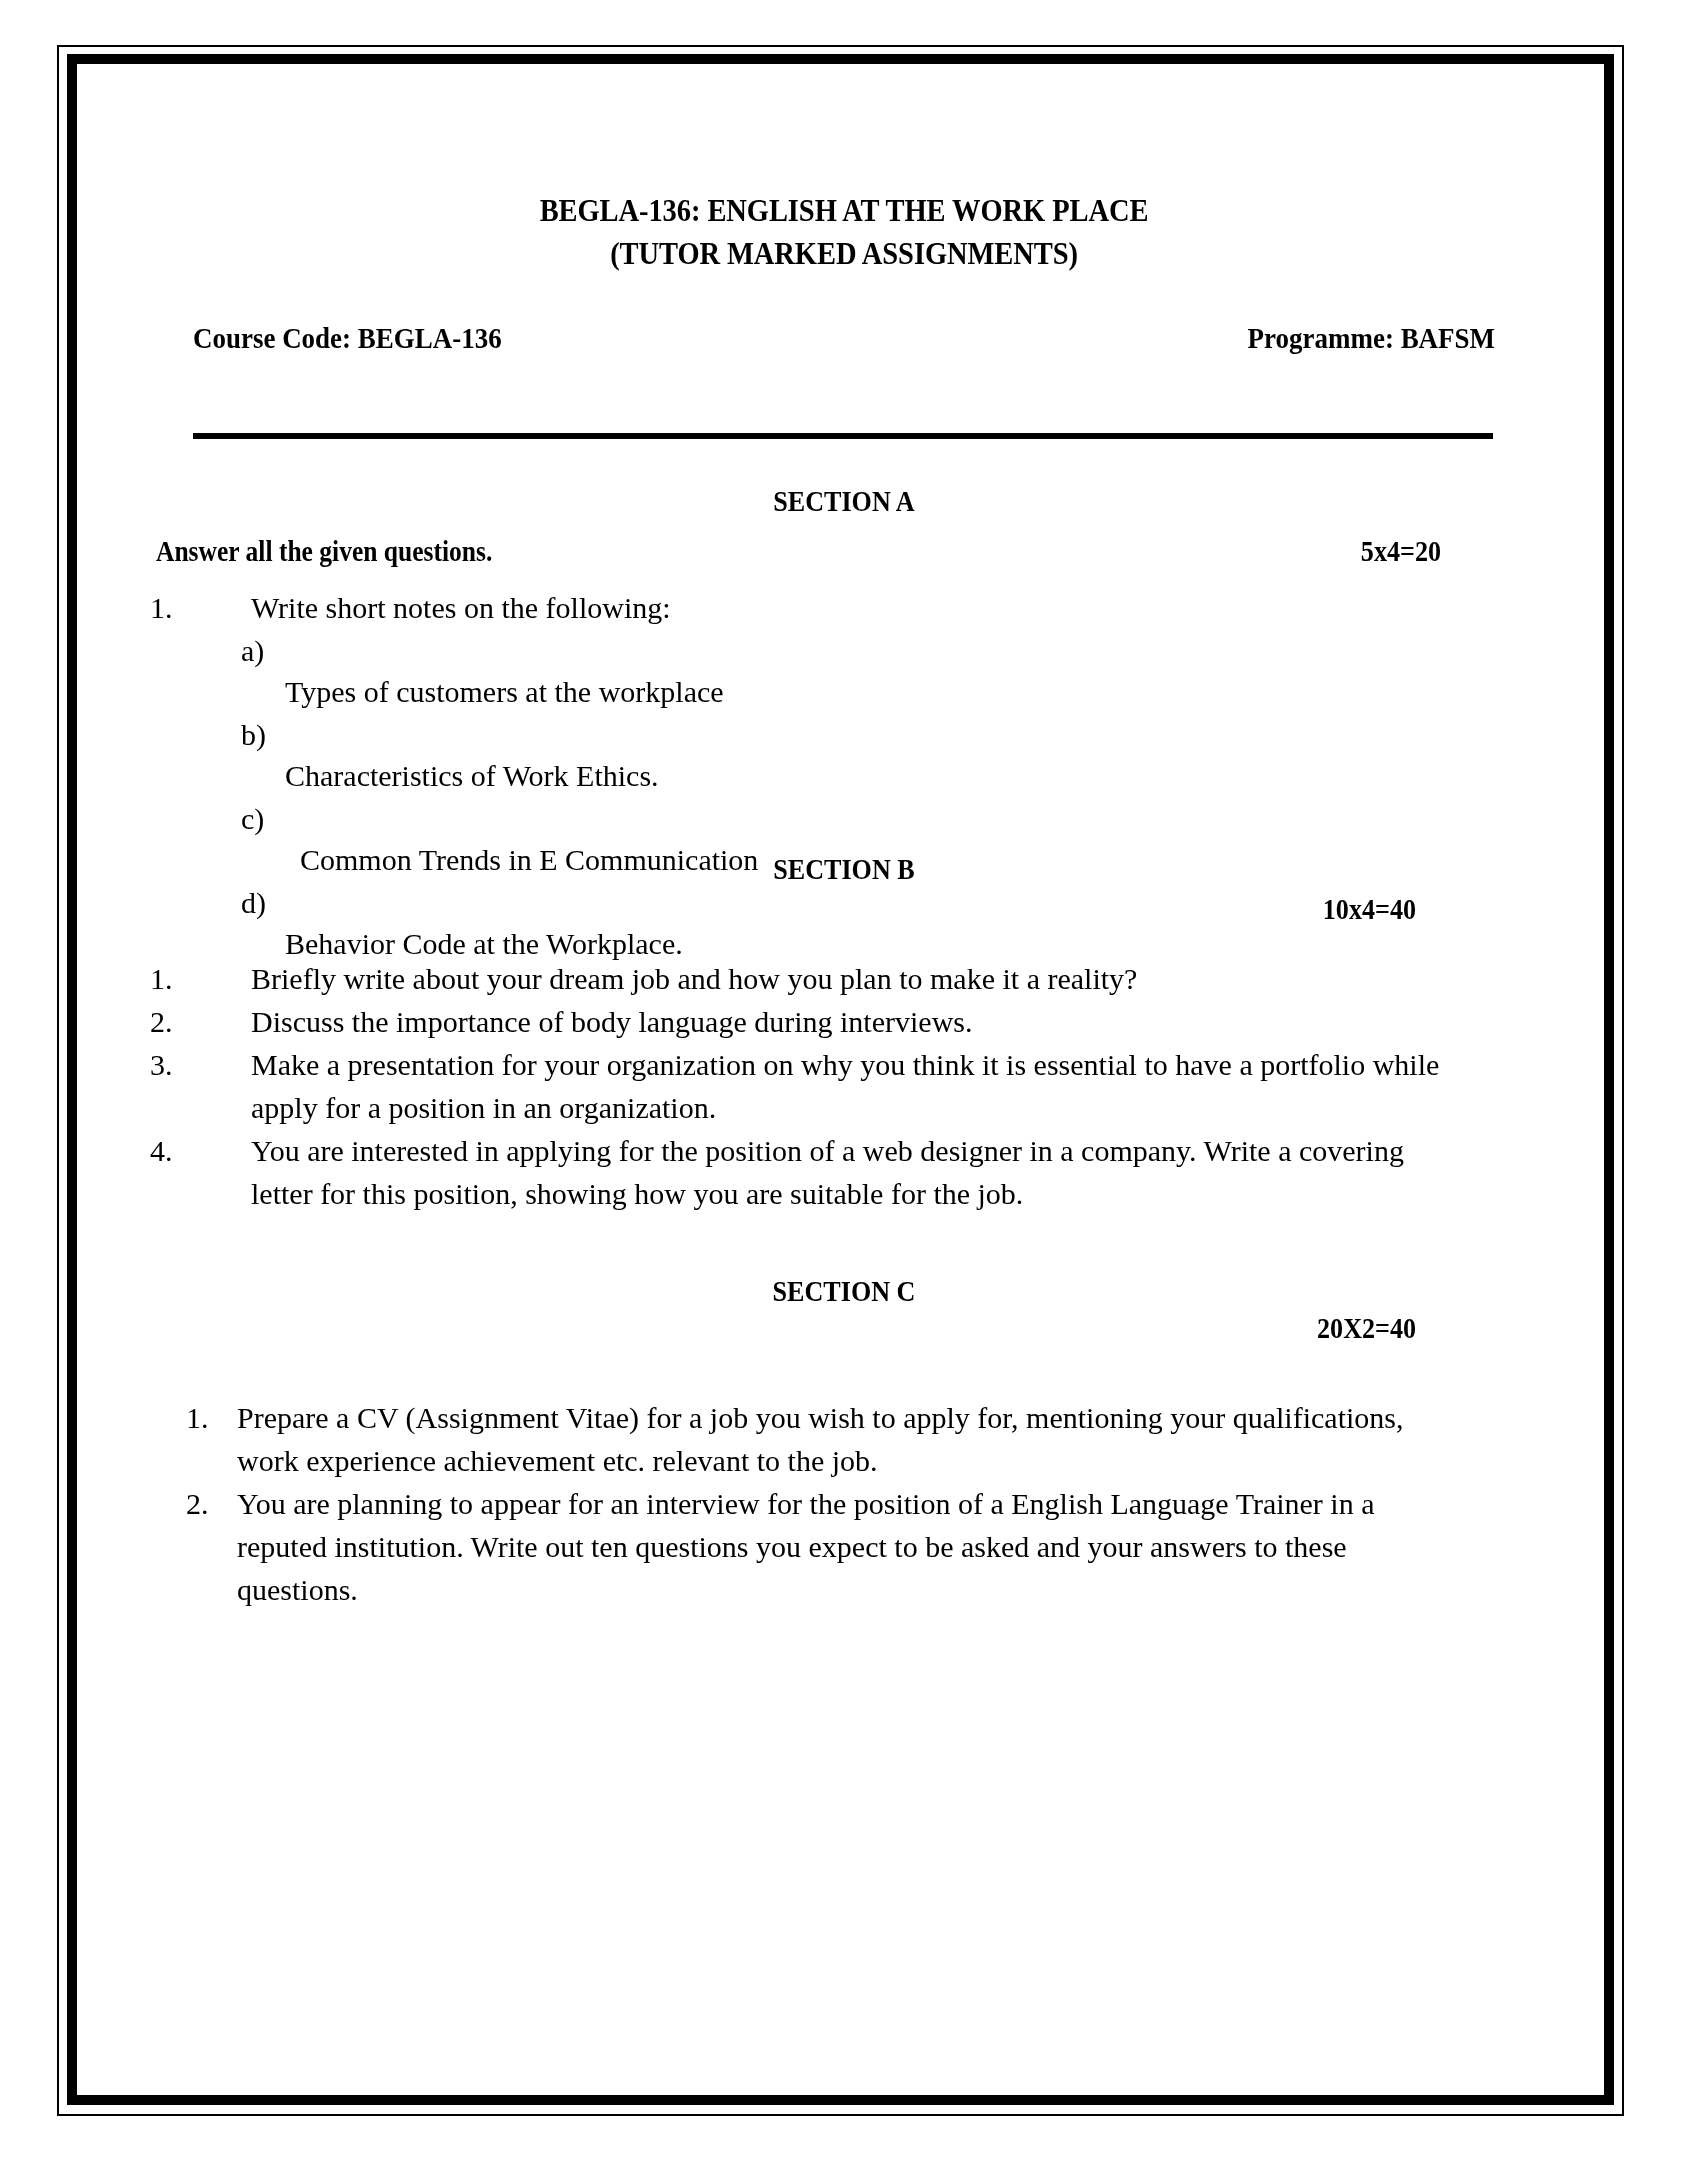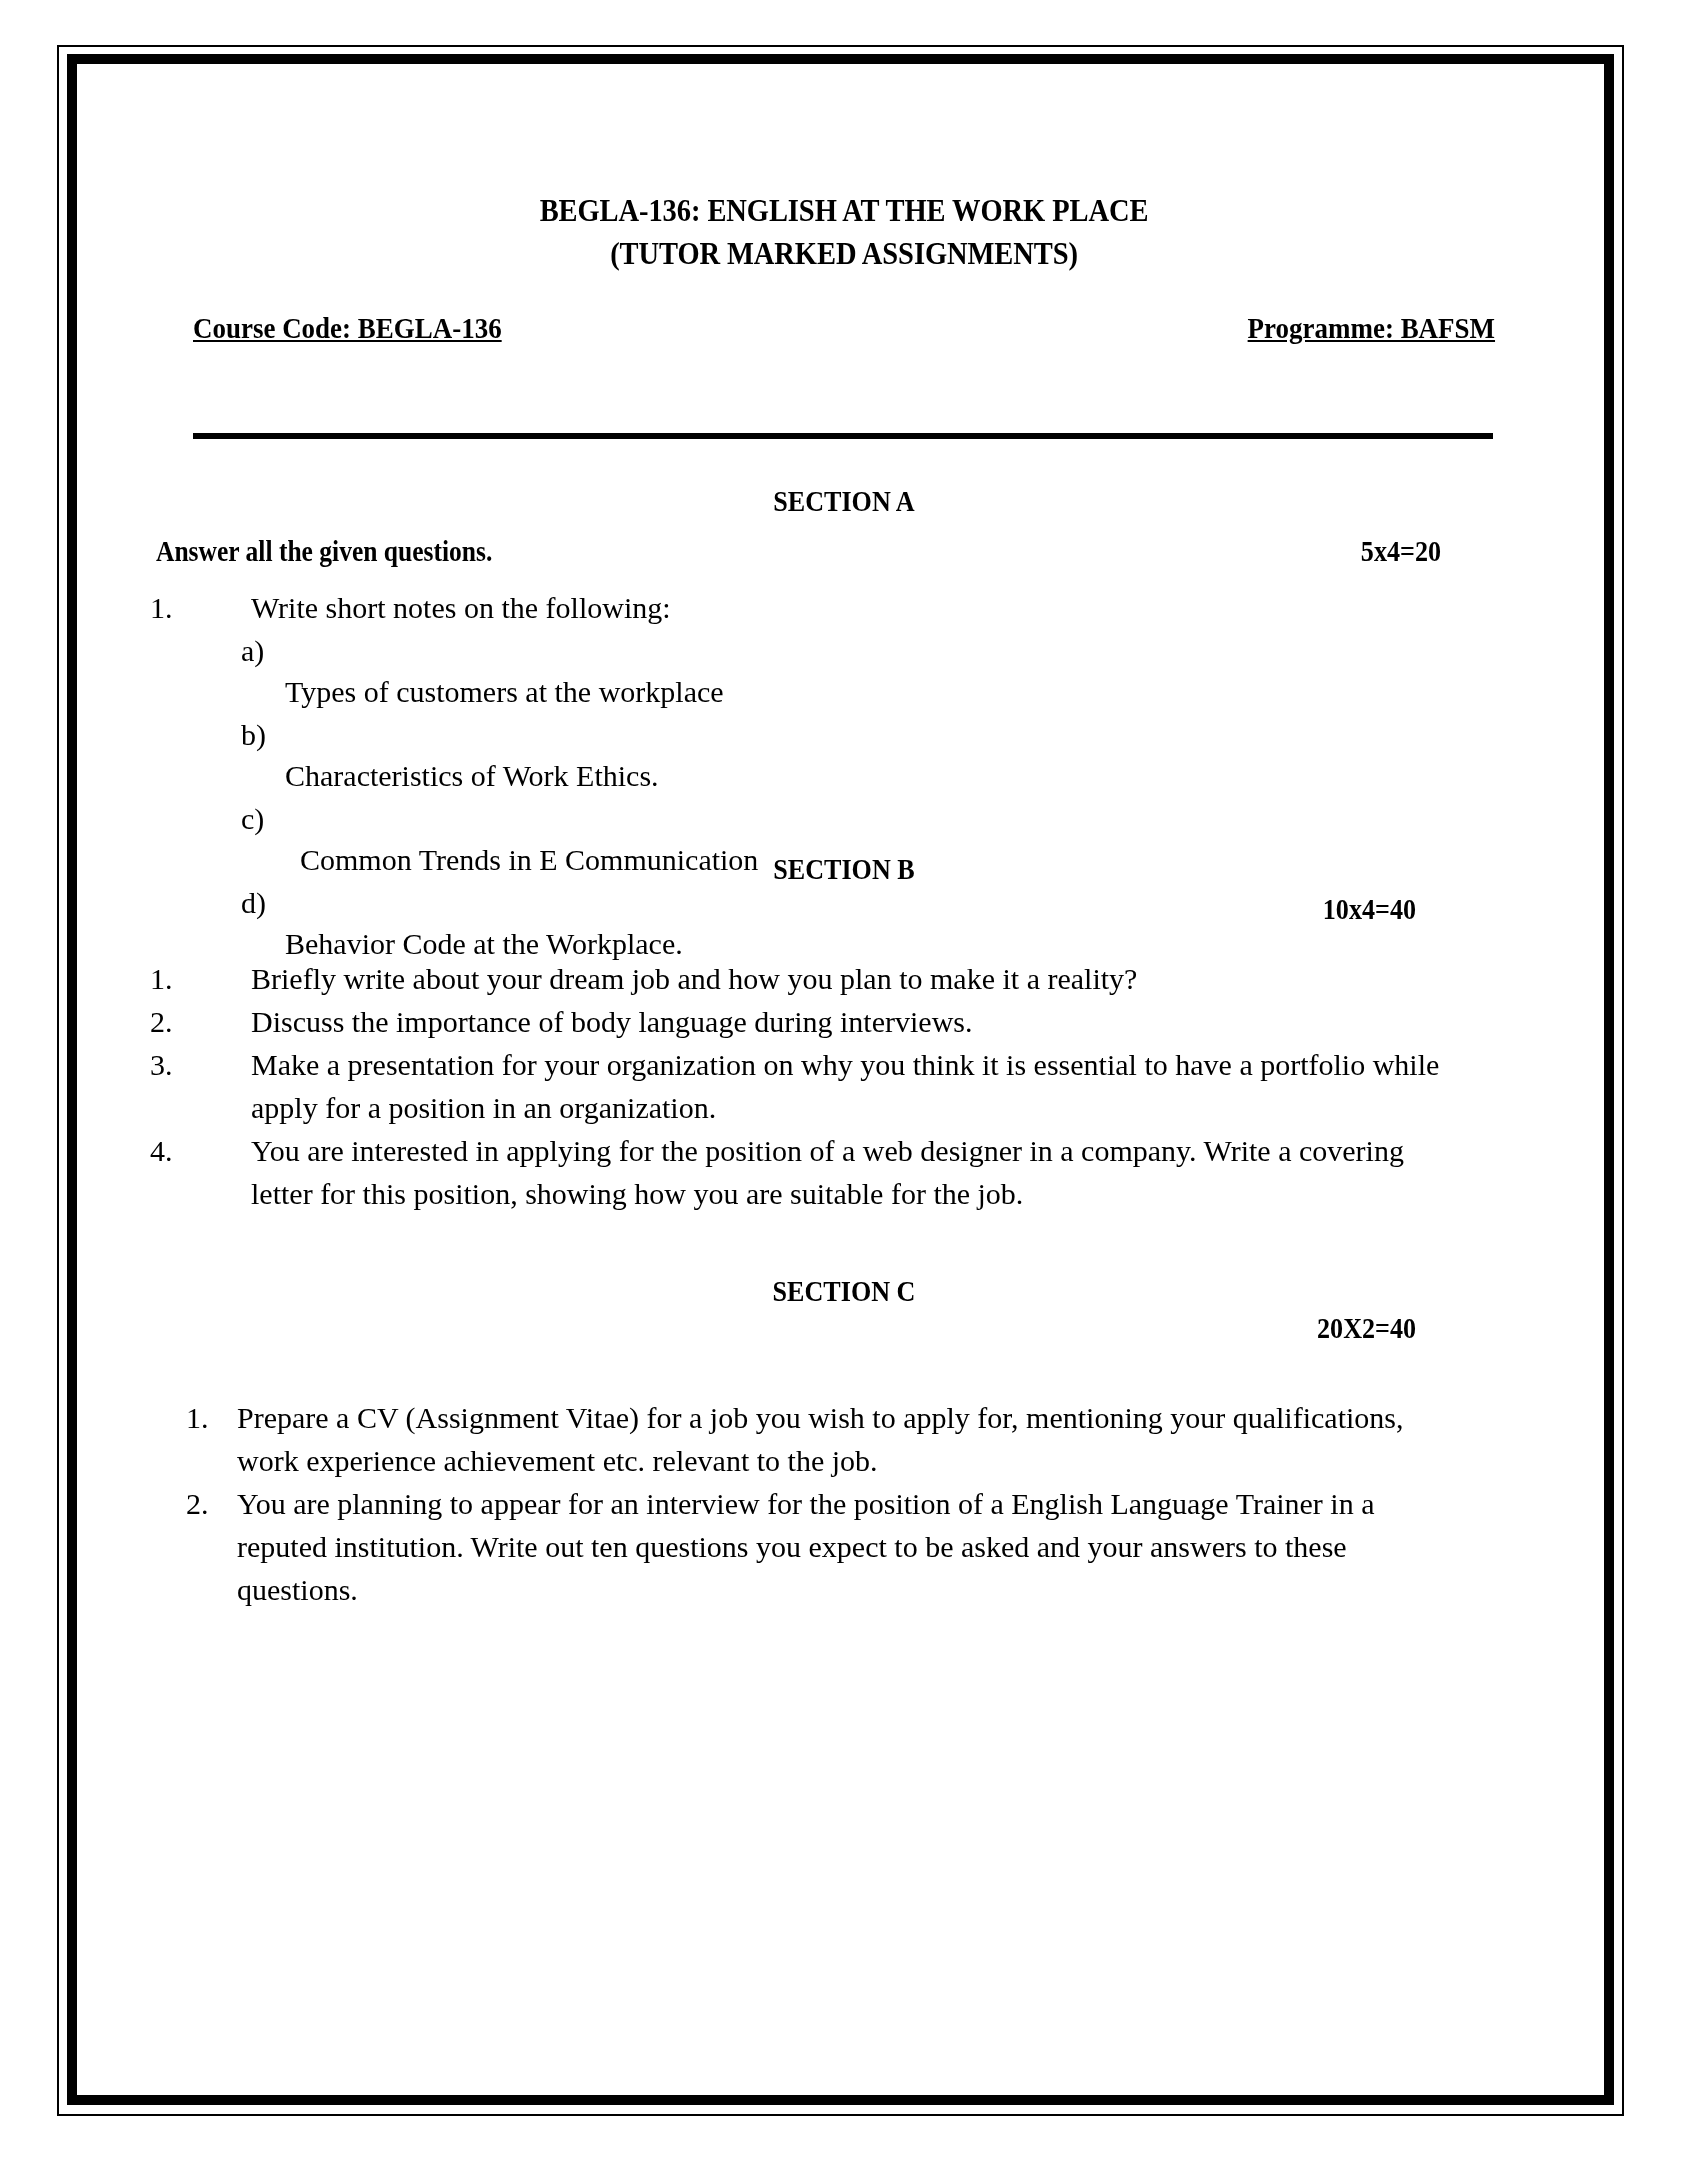--- a/index.html
+++ b/index.html
@@ -64,21 +64,21 @@
   .meta-row {
     position: absolute;
     left: 193px;
     width: 1302px;
     font-weight: bold;
     font-size: 29px;
     display: flex;
     justify-content: space-between;
     white-space: nowrap;
   }
-  #meta-row-1 { top: 312px; text-decoration: underline; }
+  #meta-row-1 { top: 322px; }
   #meta-row-2 { top: 348px; }
   .meta-left  { transform: scaleX(0.93); transform-origin: left center; }
   .meta-right { transform: scaleX(0.93); transform-origin: right center; }
 
   #header-rule {
     position: absolute;
     left: 193px;
     top: 433px;
     width: 1300px;
     height: 6px;

